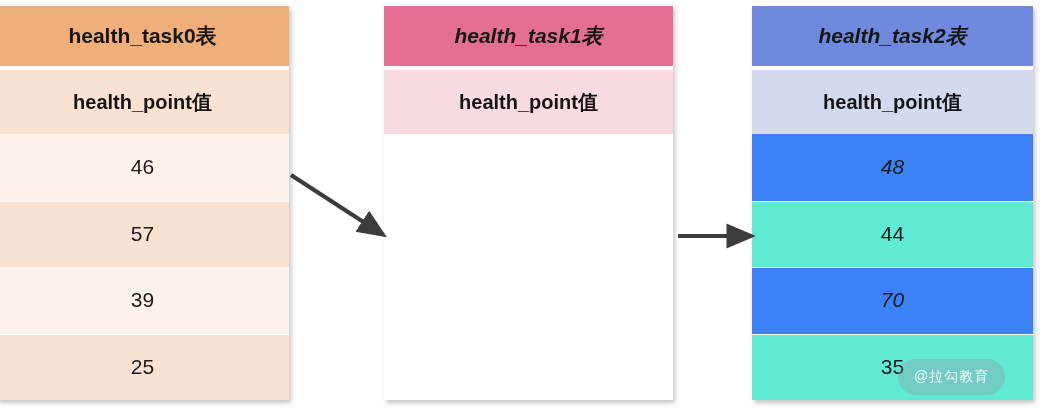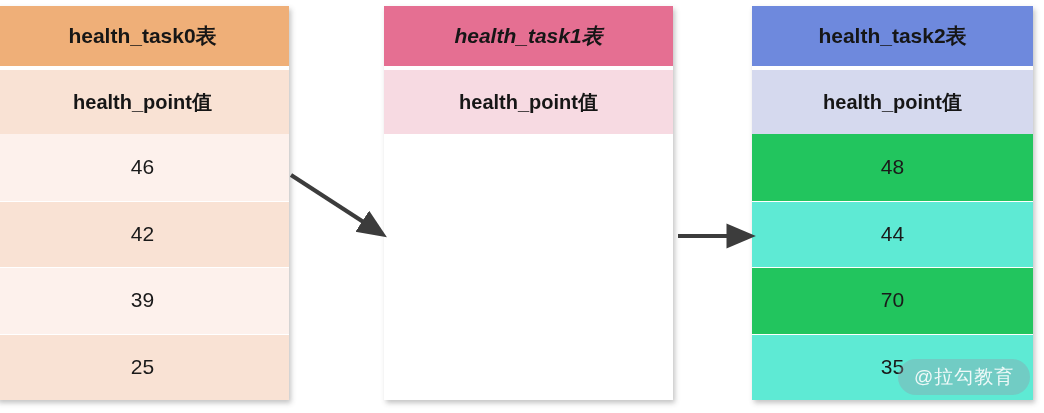--- a/index.html
+++ b/index.html
@@ -86,23 +86,23 @@
   .tbl-0 .tbl-row.odd  { background: #fdf1ec; }
   .tbl-0 .tbl-row.even { background: #f9e2d4; }
 
   
   .tbl-1 .tbl-title   { background: #e56f92; font-style: italic; }
   .tbl-1 .tbl-subhead { background: #f7dae2; }
   .tbl-1 .tbl-row.odd  { background: #fceaef; }
   .tbl-1 .tbl-row.even { background: #f4d3dd; }
 
   
-  .tbl-2 .tbl-title   { background: #6e89dd; }
+  .tbl-2 .tbl-title   { background: #6e89dd; font-style: italic; }
   .tbl-2 .tbl-subhead { background: #d5d9ee; }
-  .tbl-2 .tbl-row.odd  { background: #22c55e; }
+  .tbl-2 .tbl-row.odd  { background: #3b82f6; font-style: italic; }
   .tbl-2 .tbl-row.even { background: #5eead4; }
 
   
   .tbl-row + .tbl-row { box-shadow: inset 0 1px 0 #ffffff; }
 
   
   .arrow-layer {
     position: absolute;
     inset: 0;
     pointer-events: none;
@@ -114,40 +114,40 @@
     left: 898px;
     top: 359px;
     height: 36px;
     padding: 0 16px;
     display: flex;
     align-items: center;
     justify-content: center;
     border-radius: 18px;
     background: rgba(150,150,165,0.35);
     color: rgba(255,255,255,0.88);
-    font-size: 19px;
+    font-size: 14px;
     letter-spacing: 1px;
     white-space: nowrap;
   }
 </style>
 </head>
 <body>
 
 <div class="canvas">
 
   <div class="table-block tbl-0">
     <div class="tbl-title">health_task0表</div>
     <div class="tbl-gap"></div>
     <div class="tbl-subhead">health_point值</div>
     <div class="tbl-body">
       <div class="tbl-row odd">
         <span>46</span>
       </div>
       <div class="tbl-row even">
-        <span>42</span>
+        <span>57</span>
       </div>
       <div class="tbl-row odd">
         <span>39</span>
       </div>
       <div class="tbl-row even">
         <span>25</span>
       </div>
     </div>
   </div>
 

